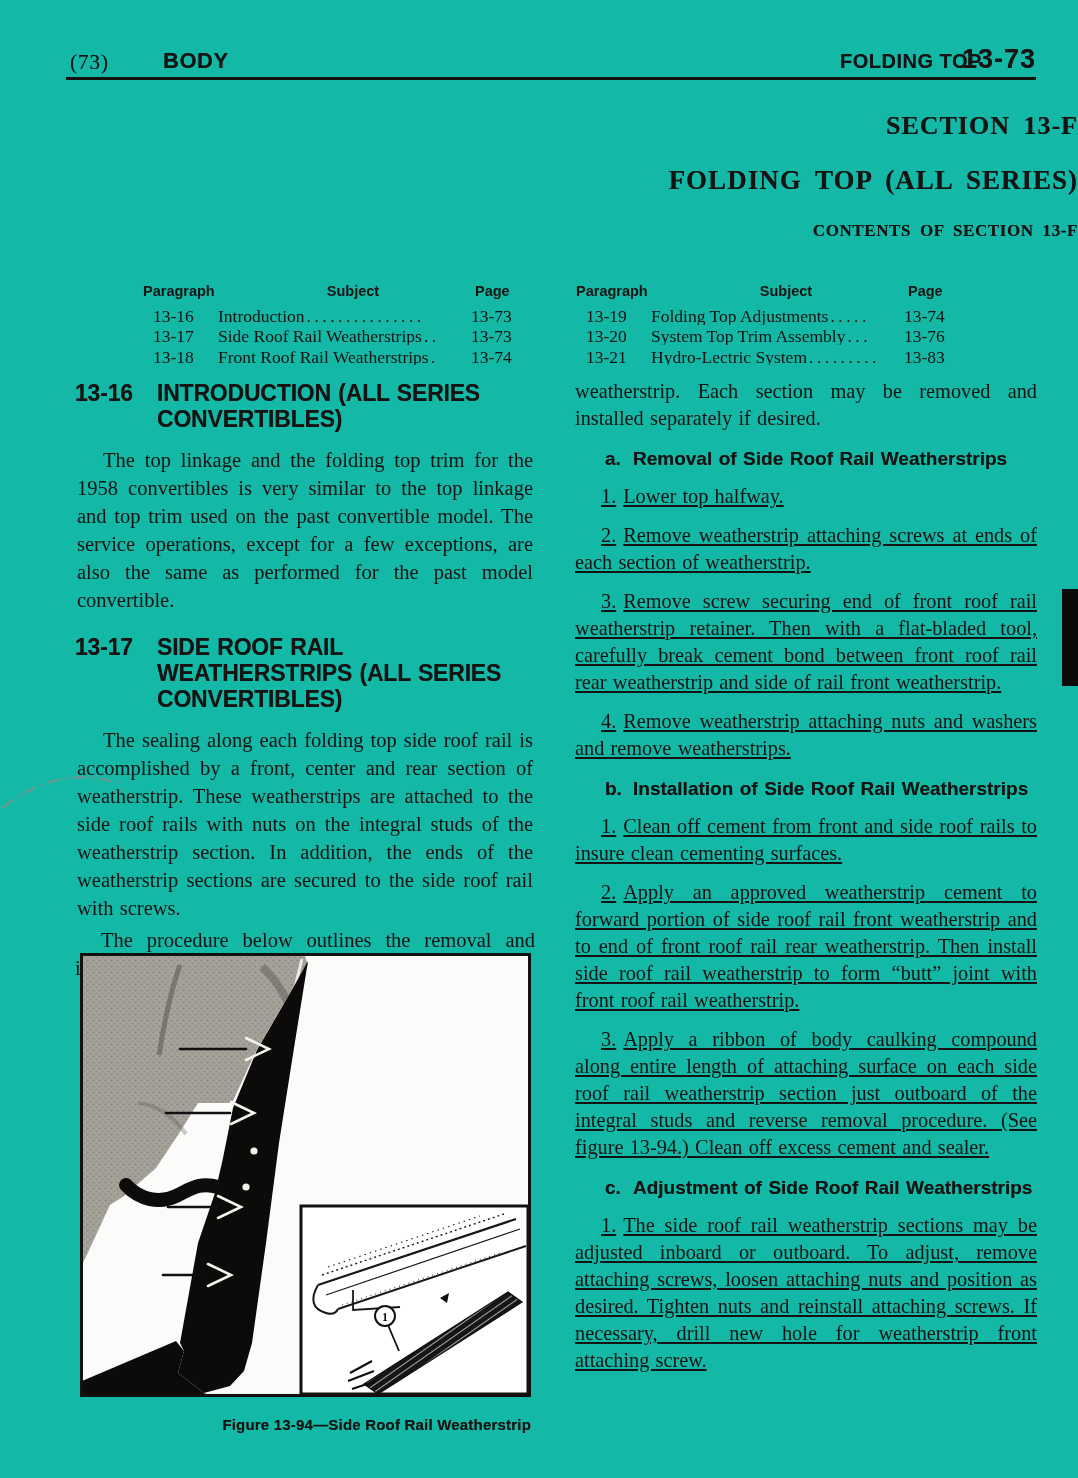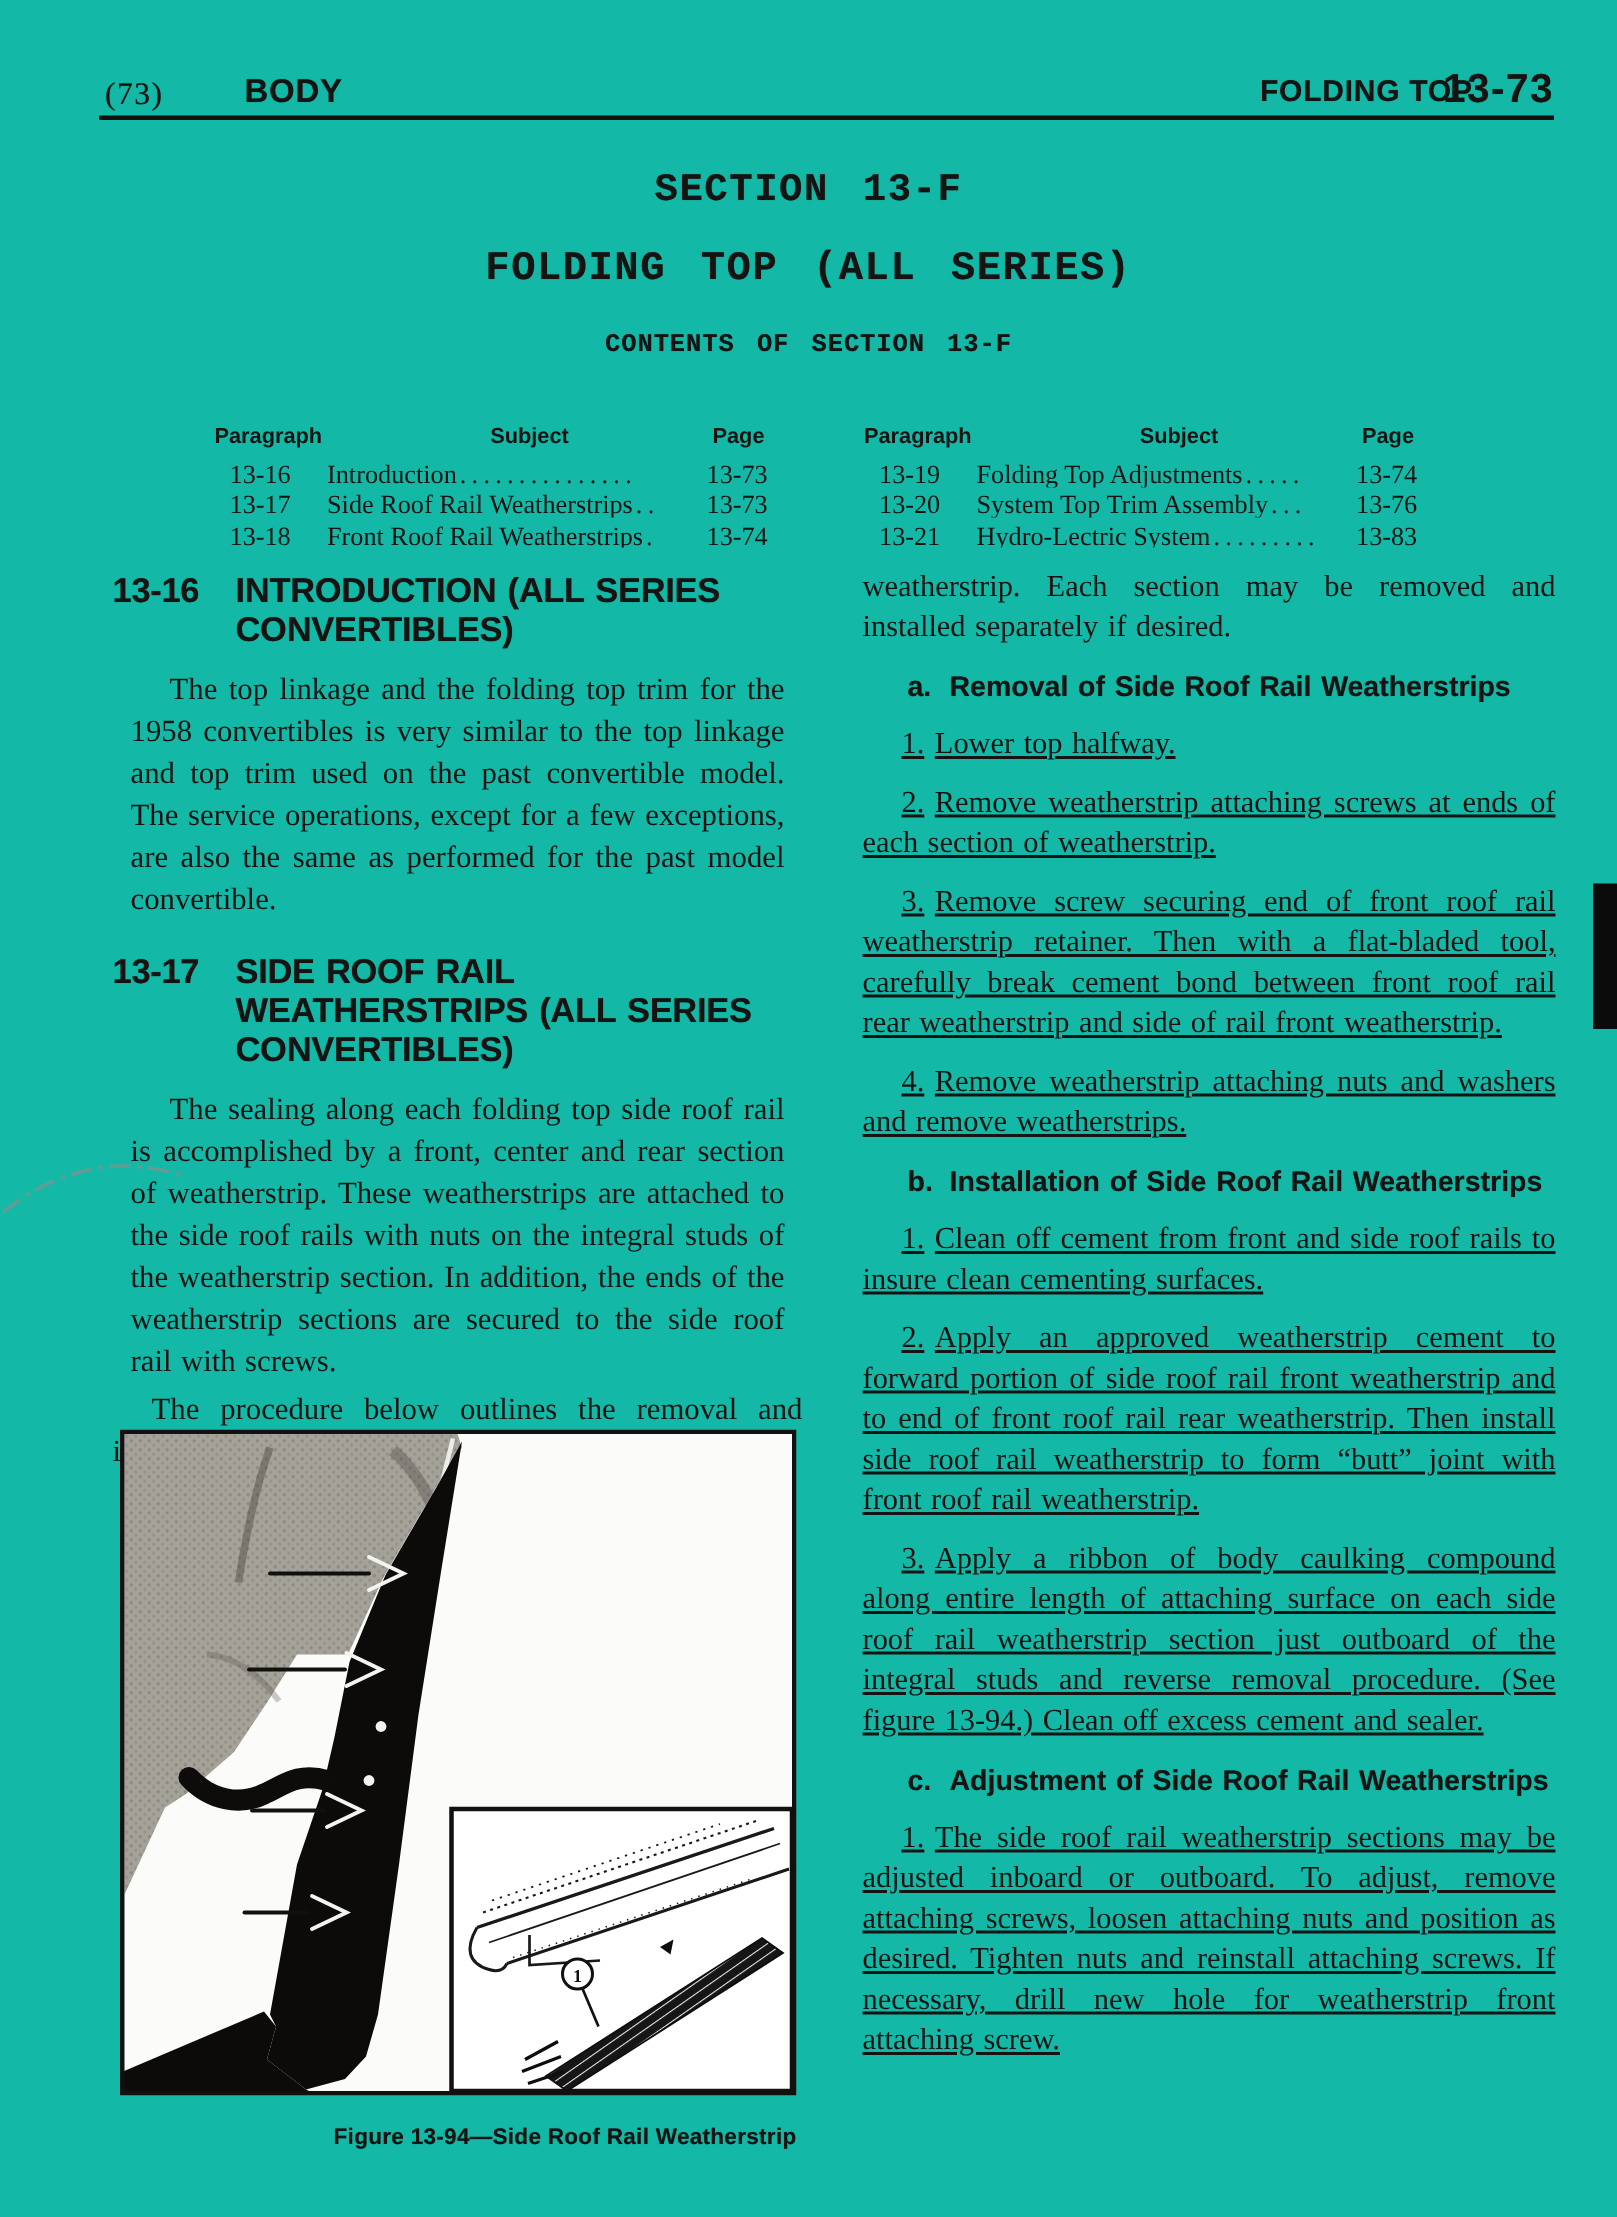--- a/index.html
+++ b/index.html
@@ -11,21 +11,21 @@
   .ink{text-shadow:0 0 .5px rgba(20,19,18,.6);}
 
   
   .hdr-ref{left:70px; top:50px; font-size:21px; letter-spacing:1px;}
   .hdr-left{left:163px; top:48px; font:700 22px "Liberation Sans",sans-serif; letter-spacing:.5px;}
   .hdr-right{left:840px; top:50px; font:700 20px "Liberation Sans",sans-serif; letter-spacing:.5px;}
   .hdr-page{left:962px; top:44px; font:700 27px "Liberation Sans",sans-serif; letter-spacing:1px;}
   .hdr-rule{left:66px; top:77px; width:970px; height:3px; background:#121110;}
 
   
-  .title-row{left:0; right:0; text-align:center; font-family:Liberation Mono, monospace; font-weight:700;}
+  .title-row{left:0; right:0; text-align:right; font-family:Liberation Serif, serif; font-weight:700;}
   .t-section{top:111px; font-size:26px; letter-spacing:1px; word-spacing:6px;}
   .t-main{top:165px; font-size:27px; letter-spacing:1px; word-spacing:6px;}
   .t-contents{top:221px; font-size:17px; letter-spacing:.6px; word-spacing:4px;}
 
   
   .toc{width:392px; font-size:17.5px; line-height:16.8px;}
   .toc-head{display:flex; font:700 14.5px "Liberation Sans",sans-serif; margin-bottom:9px;}
   .toc-head .h-par{width:88px;}
   .toc-head .h-sub{flex:1; text-align:center;}
   .toc-head .h-page{width:60px;}
@@ -38,21 +38,21 @@
   .toc-R{left:576px; top:283px;}
 
   
   .col{text-align:justify; -moz-text-align-last:left; text-align-last:left; word-spacing:1.2px;}
   .col-left{left:75px; top:380px; width:460px; font-size:20.5px; line-height:28px;}
   .col-right{left:575px; top:378px; width:462px; font-size:20.3px; line-height:27px;}
   .sec-head{display:flex; font:700 23px/26px "Liberation Sans",sans-serif; letter-spacing:-.2px; text-align:left;}
   .sec-head .num{width:82px; flex:none;}
   .sec-head .ttl{flex:1;}
   .mt20{margin-top:20px;}
-  .para{margin:14px 12px 0; text-indent:26px;}
+  .para{margin:14px 2px 0; text-indent:26px;}
   .para0{margin:4px 0 0; text-indent:26px;}
   .cont-para{margin:0;}
   .sub-head{display:flex; font:700 19px/25px "Liberation Sans",sans-serif; margin:14px 0 6px; padding-left:30px; text-align:left;}
   .sub-head .ltr{width:28px; flex:none;}
   .sub-head .stl{flex:1;}
   .item{margin:12px 0 0; text-indent:26px;text-decoration:underline;}
   .item .inum{margin-right:7px;}
 
   
   .fig-svg{left:80px; top:953px;}

